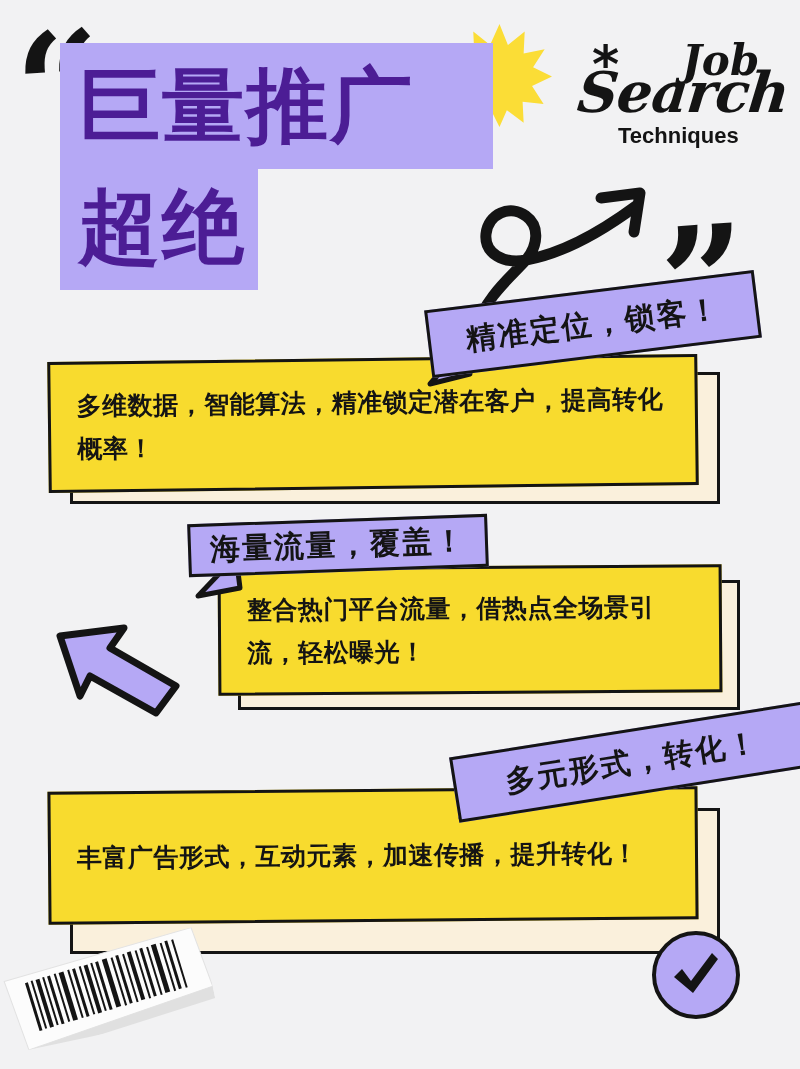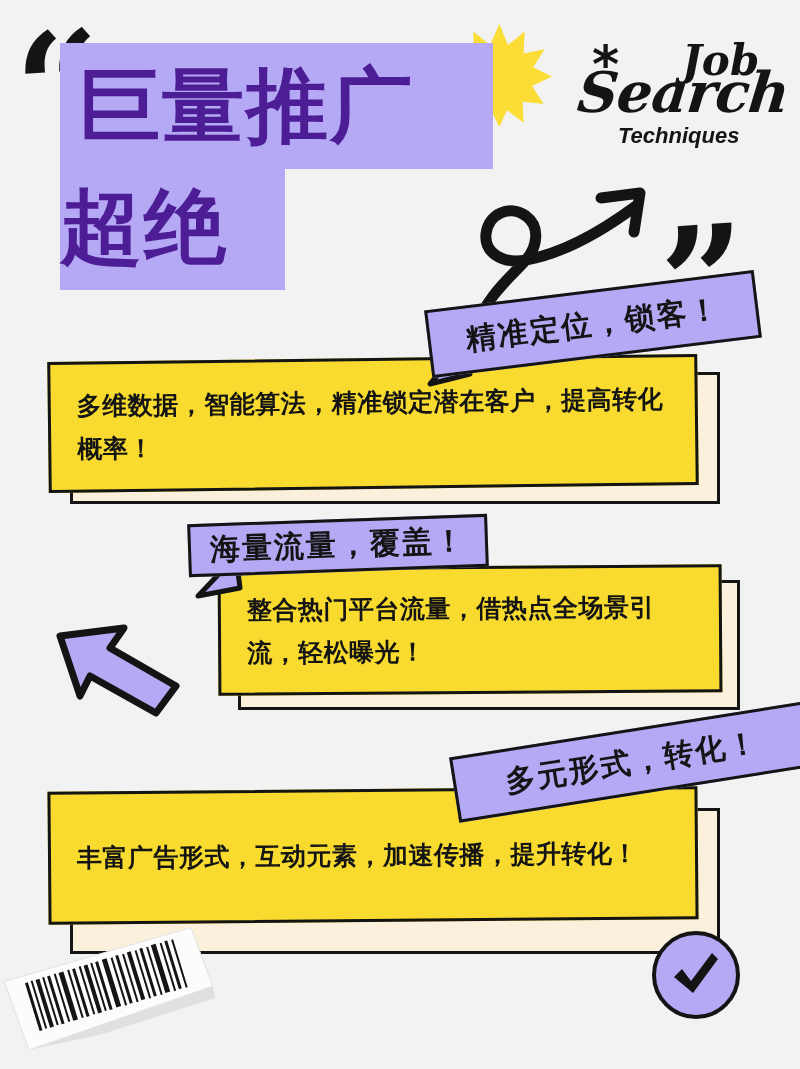--- a/index.html
+++ b/index.html
@@ -65,24 +65,25 @@
     box-sizing: border-box;
   }
   .title-line-1 {
     width: 433px;
     height: 126px;
     font-size: 82px;
     line-height: 126px;
     padding-left: 18px;
   }
   .title-line-2 {
-    width: 225px;
+    width: 198px;
     height: 121px;
     font-size: 82px;
     line-height: 116px;
+    padding-left: 18px;
   }
 
   
   .logo {
     position: absolute;
     left: 578px;
     top: 38px;
     width: 200px;
     height: 115px;
     color: #141414;
@@ -118,21 +119,20 @@
     font-style: italic;
     font-family: "DejaVu Serif", "Liberation Serif", serif;
     line-height: 1;
   }
   .logo-tech {
     position: absolute;
     left: 40px;
     top: 87px;
     font-size: 22px;
     font-weight: 900;
-    font-style: italic;
     font-family: "Liberation Sans", sans-serif;
     letter-spacing: 0px;
     line-height: 1;
   }
 
   .curly-arrow {
     position: absolute;
     left: 468px;
     top: 168px;
     width: 210px;

